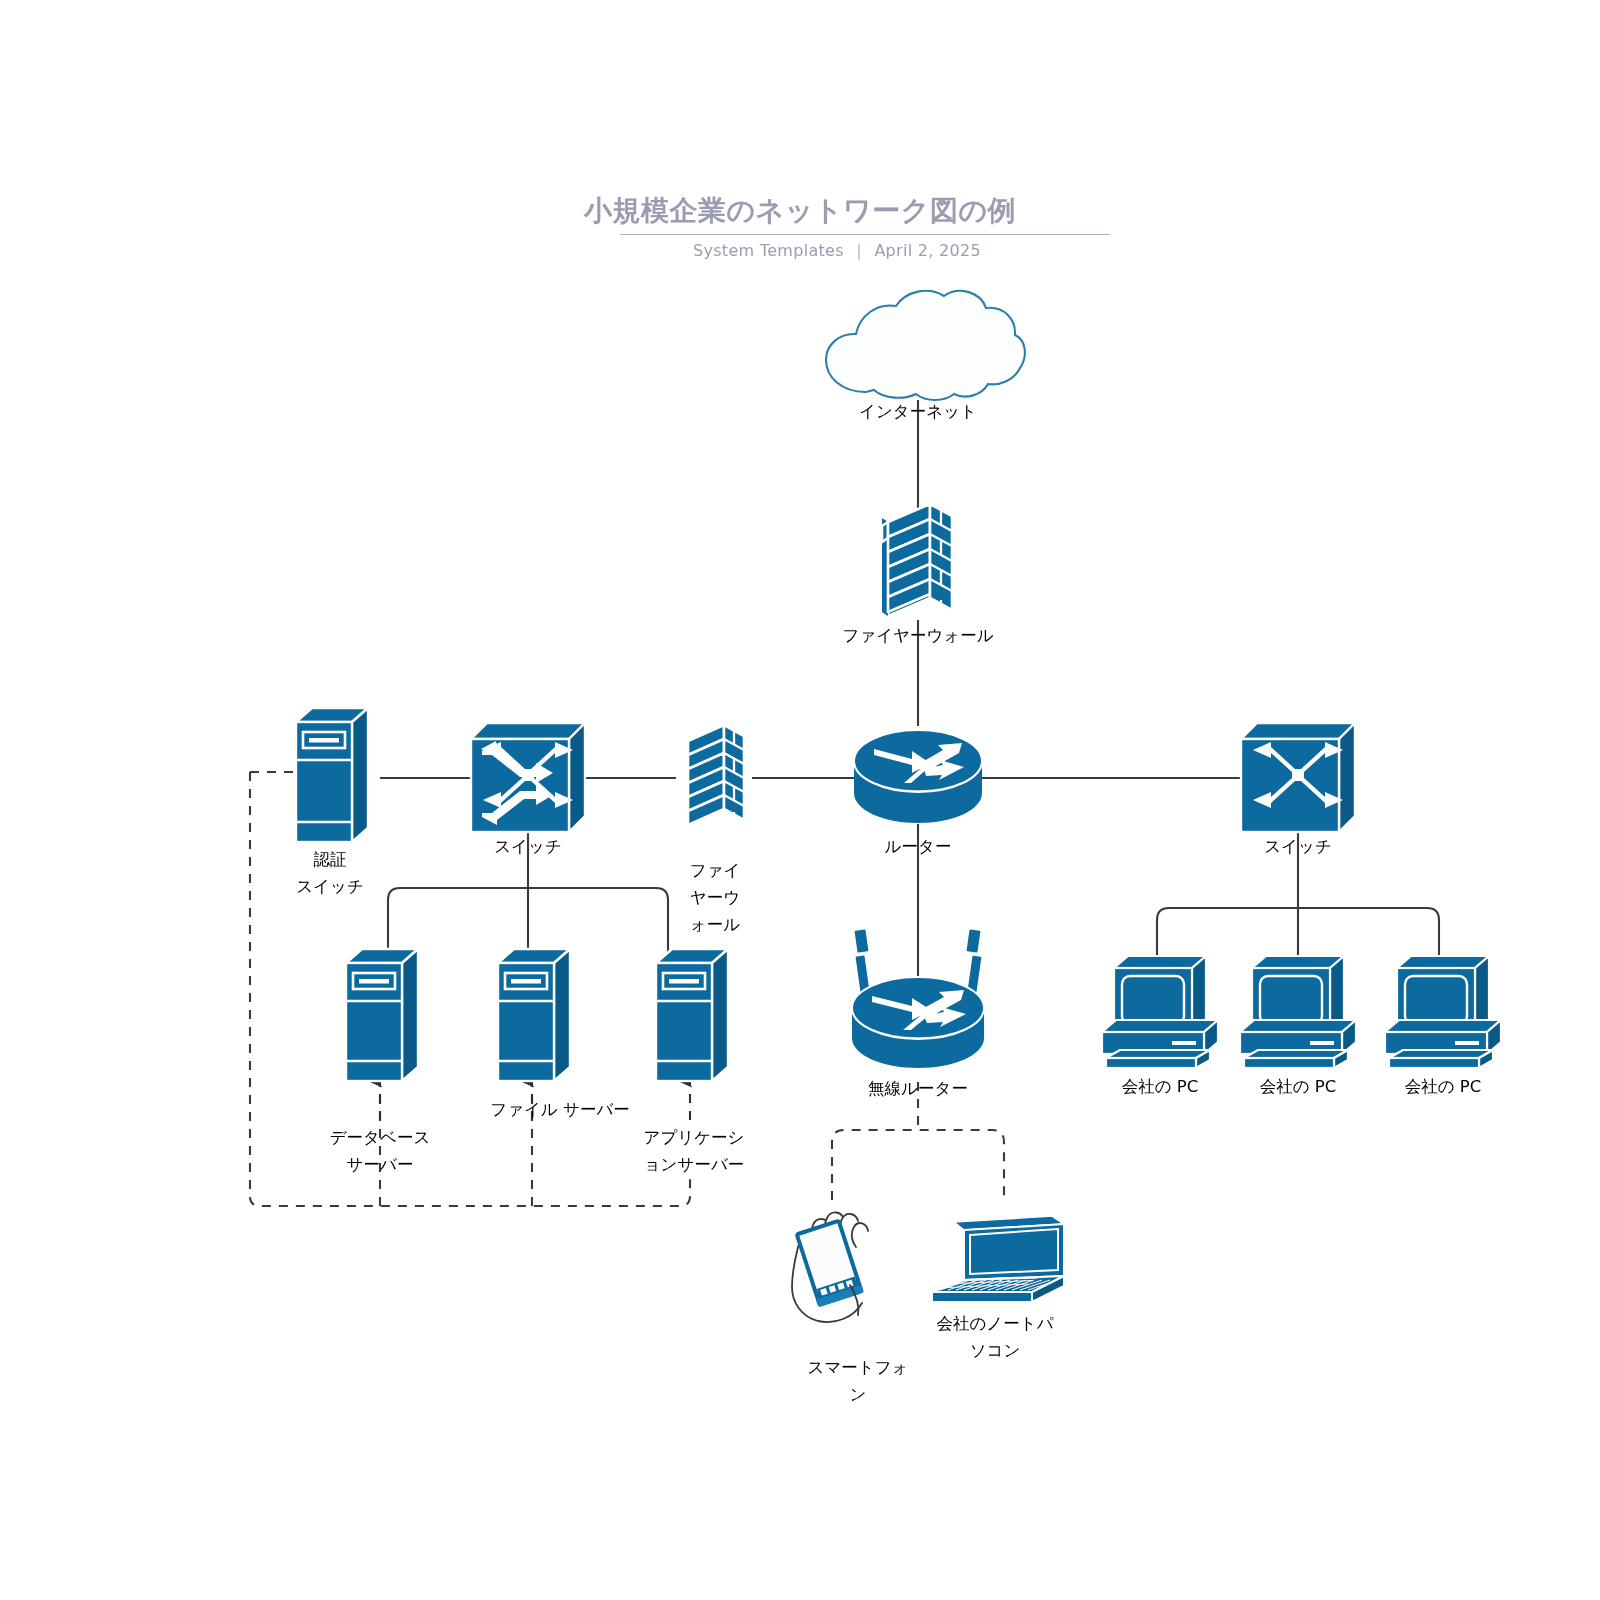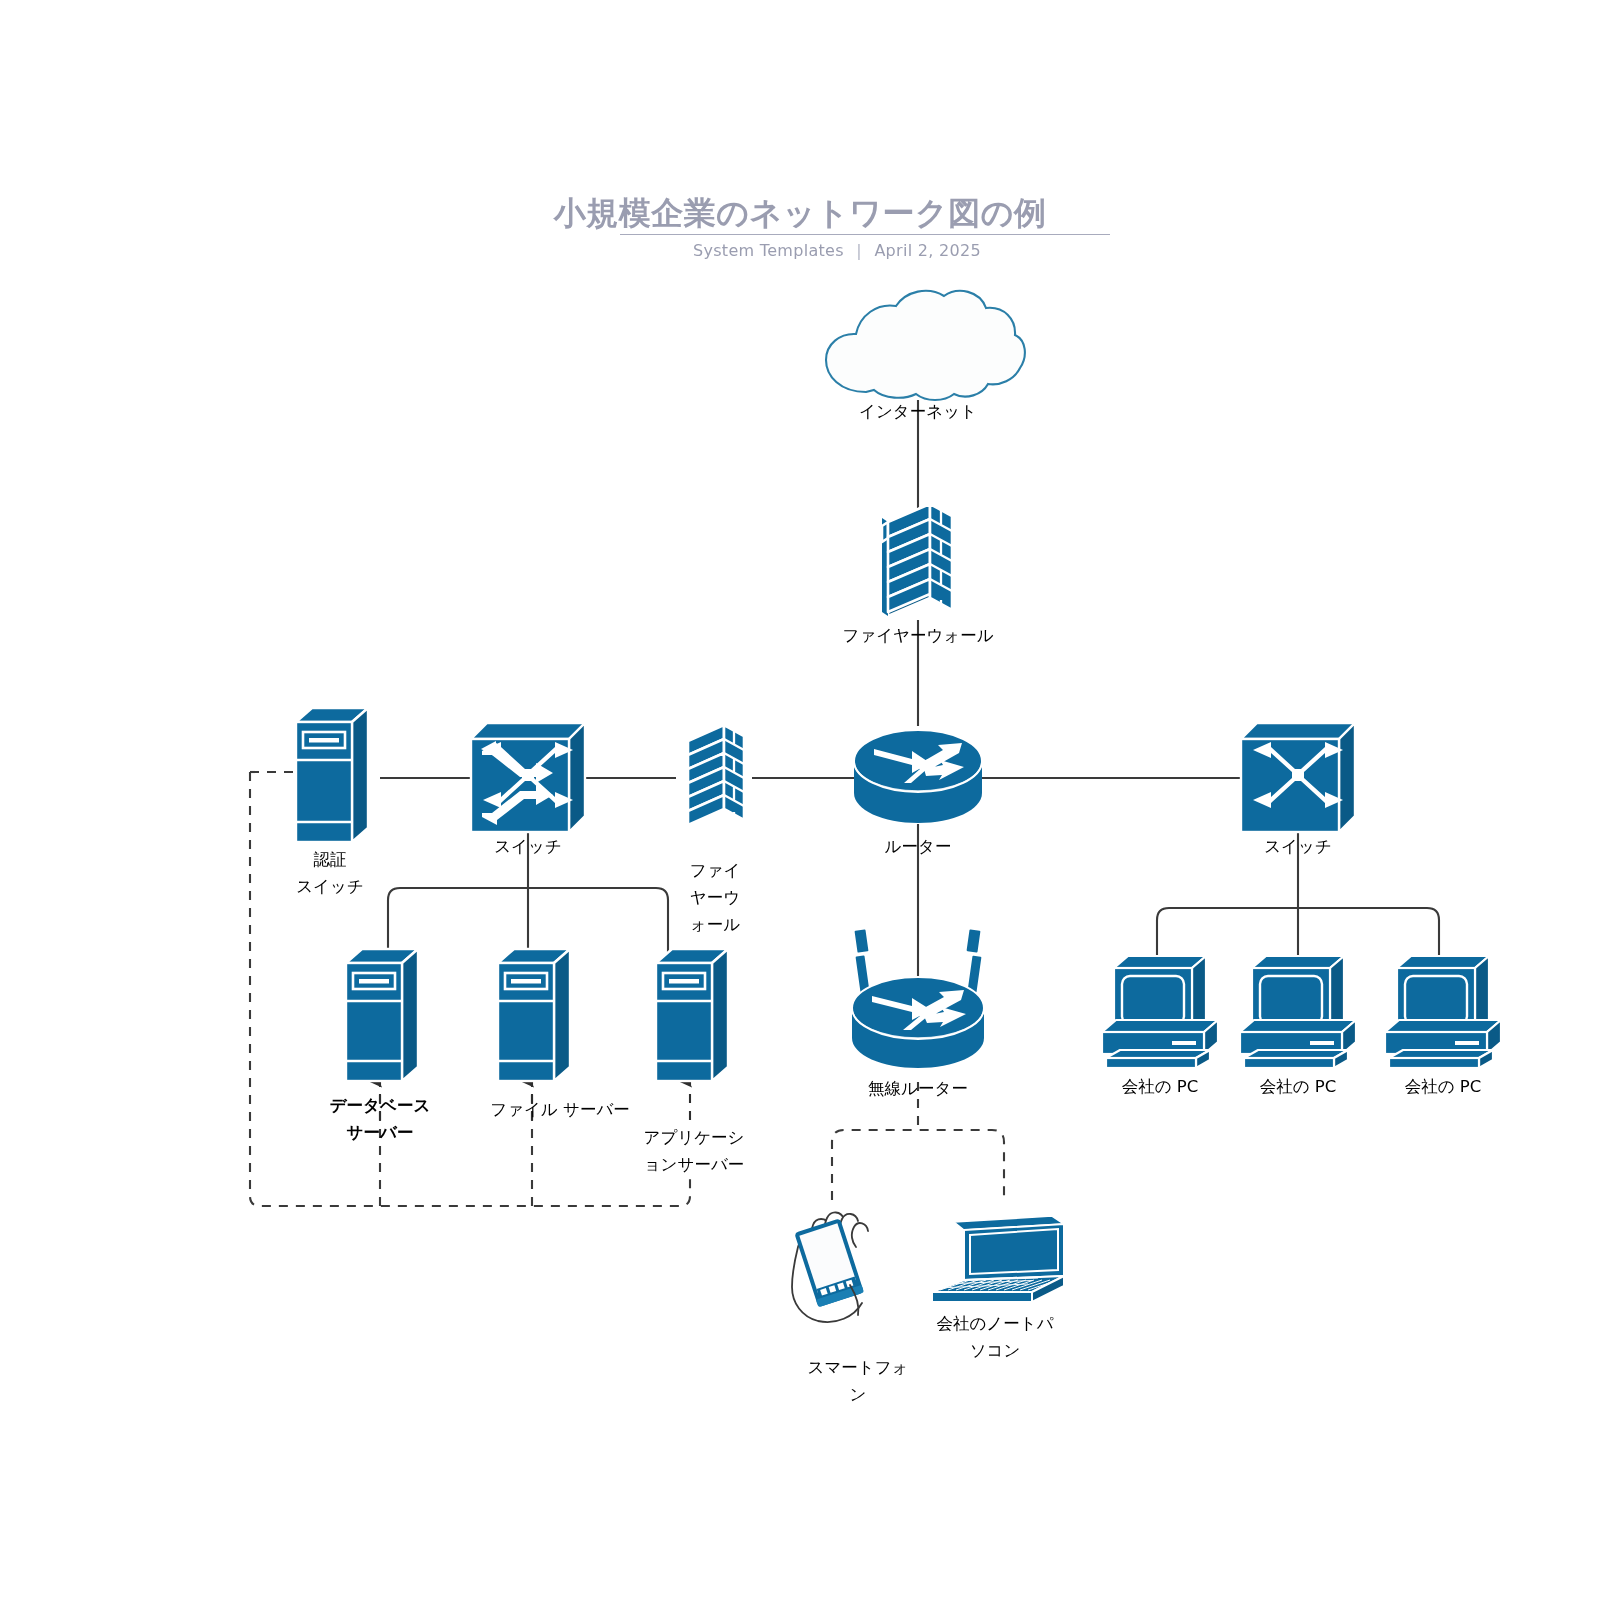--- a/index.html
+++ b/index.html
@@ -7,21 +7,21 @@
     width:1600px;height:1600px;
     font-family:"Liberation Sans","DejaVu Sans",sans-serif;
     color:#3b3b3b;
     overflow:hidden;
     position:relative;
   }
   #stage{position:absolute;left:0;top:0;width:1600px;height:1600px;}
   svg#diagram{position:absolute;left:0;top:0;width:1600px;height:1600px;display:block;}
   .hdr-title{
     position:absolute;left:0;top:192px;width:1600px;text-align:center;
-    font-size:32px;font-weight:bold;color:#9a9db0;letter-spacing:.5px;
+    font-size:28px;font-weight:bold;color:#9a9db0;letter-spacing:.5px;
     font-family:"DejaVu Sans","Liberation Sans",sans-serif;
   }
   .hdr-rule{
     position:absolute;left:620px;top:234px;width:490px;height:1px;background:#a8abbd;
   }
   .hdr-sub{
     position:absolute;left:0;top:241px;width:1600px;text-align:center;
     font-size:16px;color:#9a9db0;letter-spacing:.3px;
     font-family:"DejaVu Sans","Liberation Sans",sans-serif;
     padding-left:37px;
@@ -313,21 +313,21 @@
   <div class="nlabel" style="left:818px;top:398px;width:200px;">インターネット</div>
   <div class="nlabel" style="left:798px;top:622px;width:240px;">ファイヤーウォール</div>
   <div class="nlabel" style="left:838px;top:833px;width:160px;">ルーター</div>
   <div class="nlabel" style="left:448px;top:833px;width:160px;">スイッチ</div>
   <div class="nlabel" style="left:668px;top:833px;width:94px;margin-top:24px;">ファイ
 ヤーウ
 ォール</div>
   <div class="nlabel" style="left:250px;top:846px;width:160px;">認証
 スイッチ</div>
   <div class="nlabel" style="left:1218px;top:833px;width:160px;">スイッチ</div>
-  <div class="nlabel" style="left:288px;top:1092px;width:184px;font-weight:bold;">データベース
+  <div class="nlabel" style="left:288px;top:1124px;width:184px;">データベース
 サーバー</div>
   <div class="nlabel" style="left:476px;top:1096px;width:168px;">ファイル サーバー</div>
   <div class="nlabel" style="left:636px;top:1100px;width:116px;margin-top:24px;">アプリケーシ
 ョンサーバー</div>
   <div class="nlabel" style="left:818px;top:1075px;width:200px;">無線ルーター</div>
   <div class="nlabel" style="left:1080px;top:1073px;width:160px;">会社の PC</div>
   <div class="nlabel" style="left:1218px;top:1073px;width:160px;">会社の PC</div>
   <div class="nlabel" style="left:1363px;top:1073px;width:160px;">会社の PC</div>
   <div class="nlabel" style="left:798px;top:1325px;width:120px;margin-top:29px;">スマートフォ
 ン</div>

